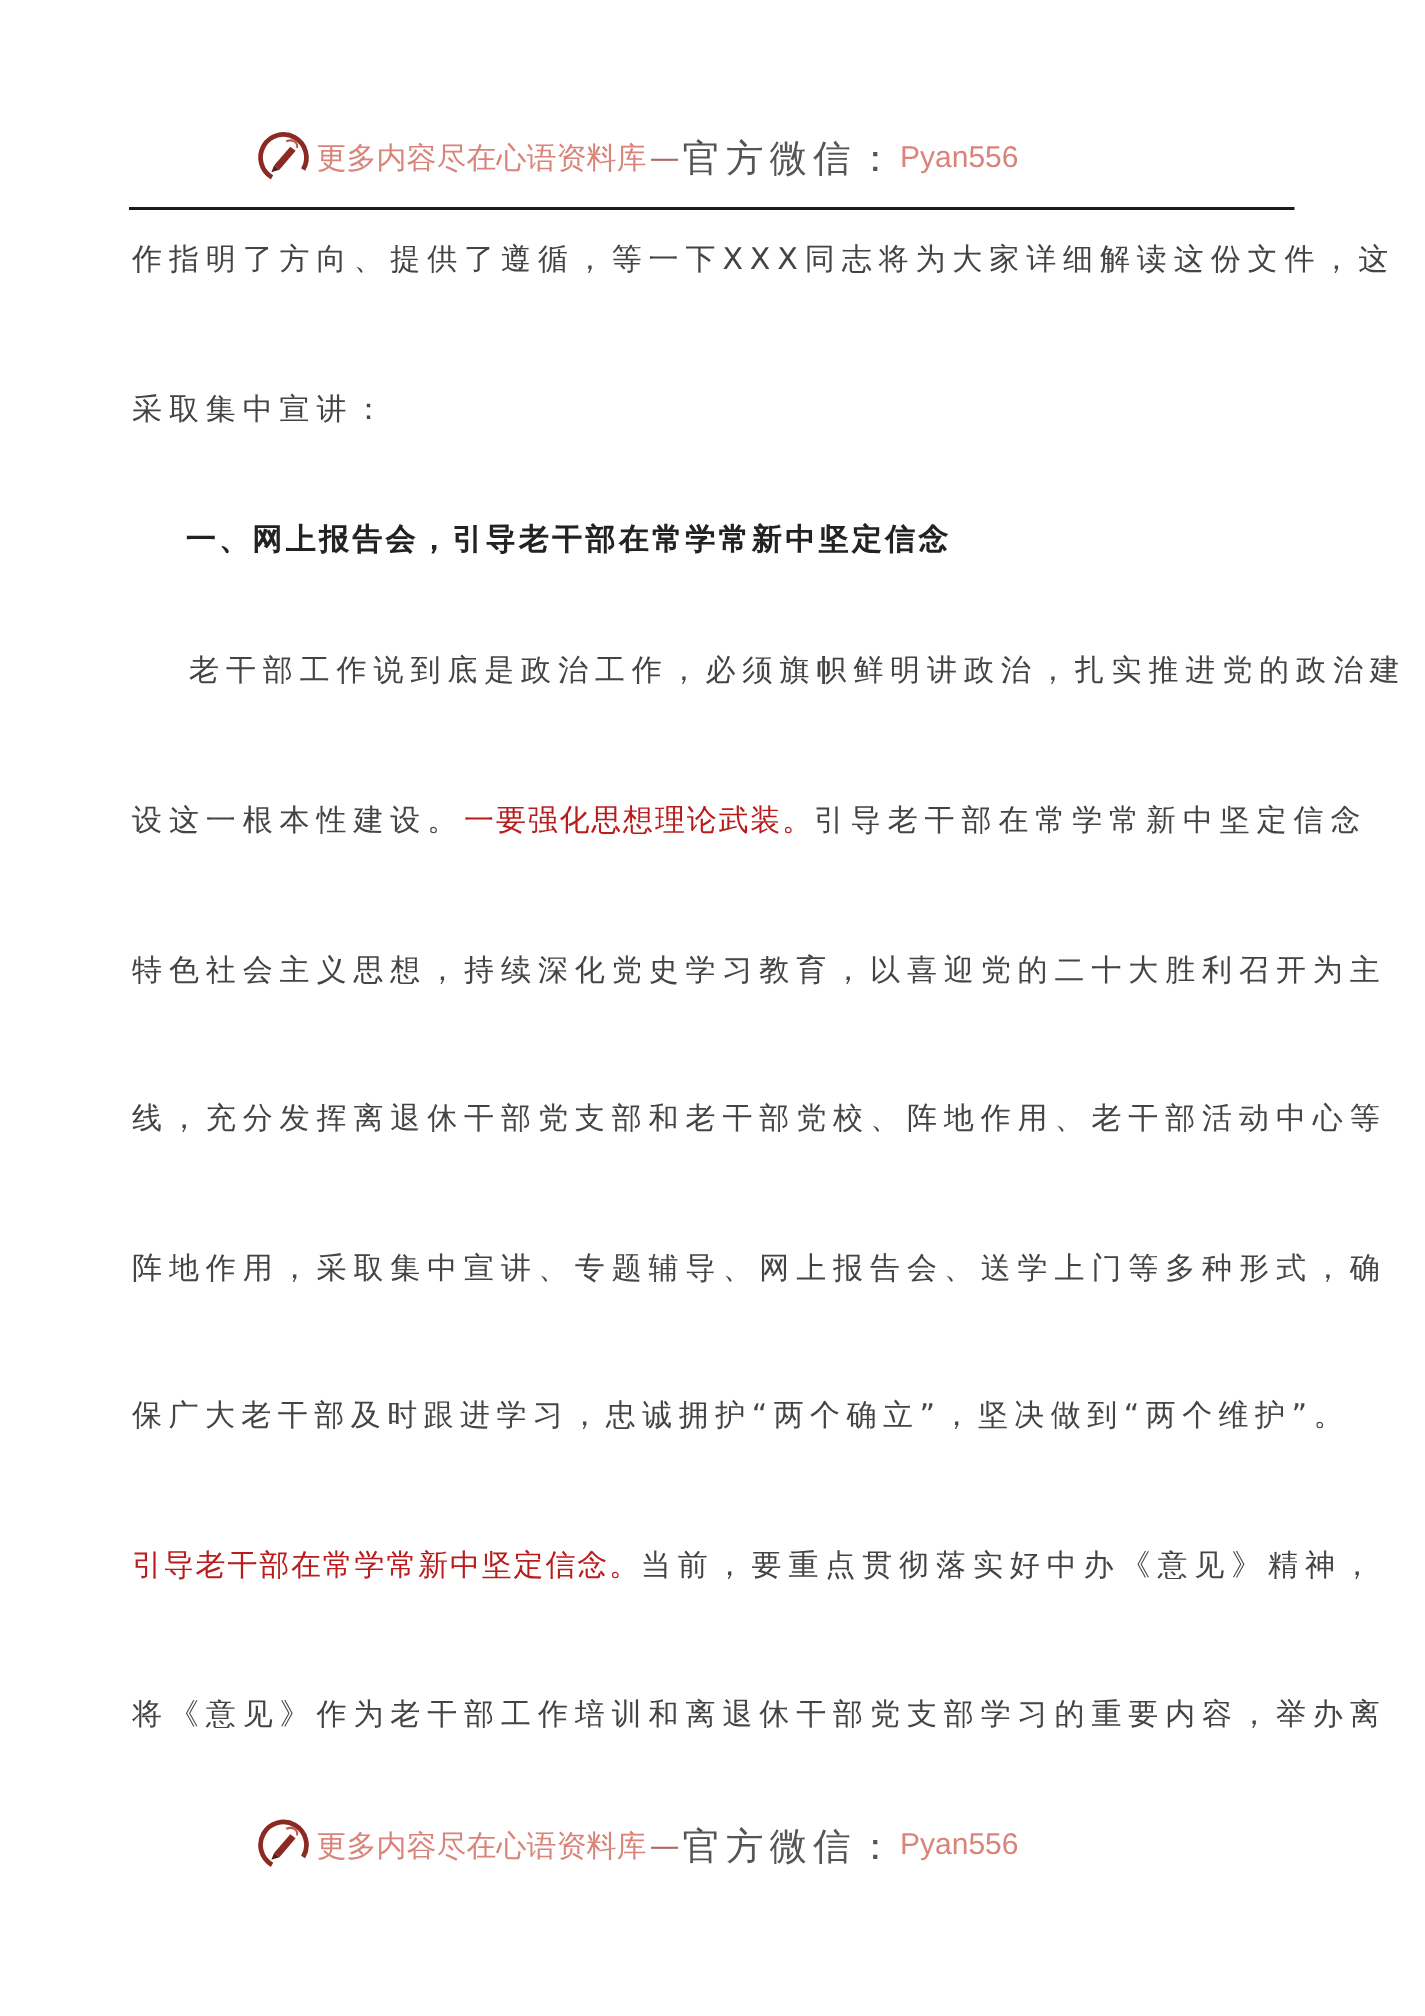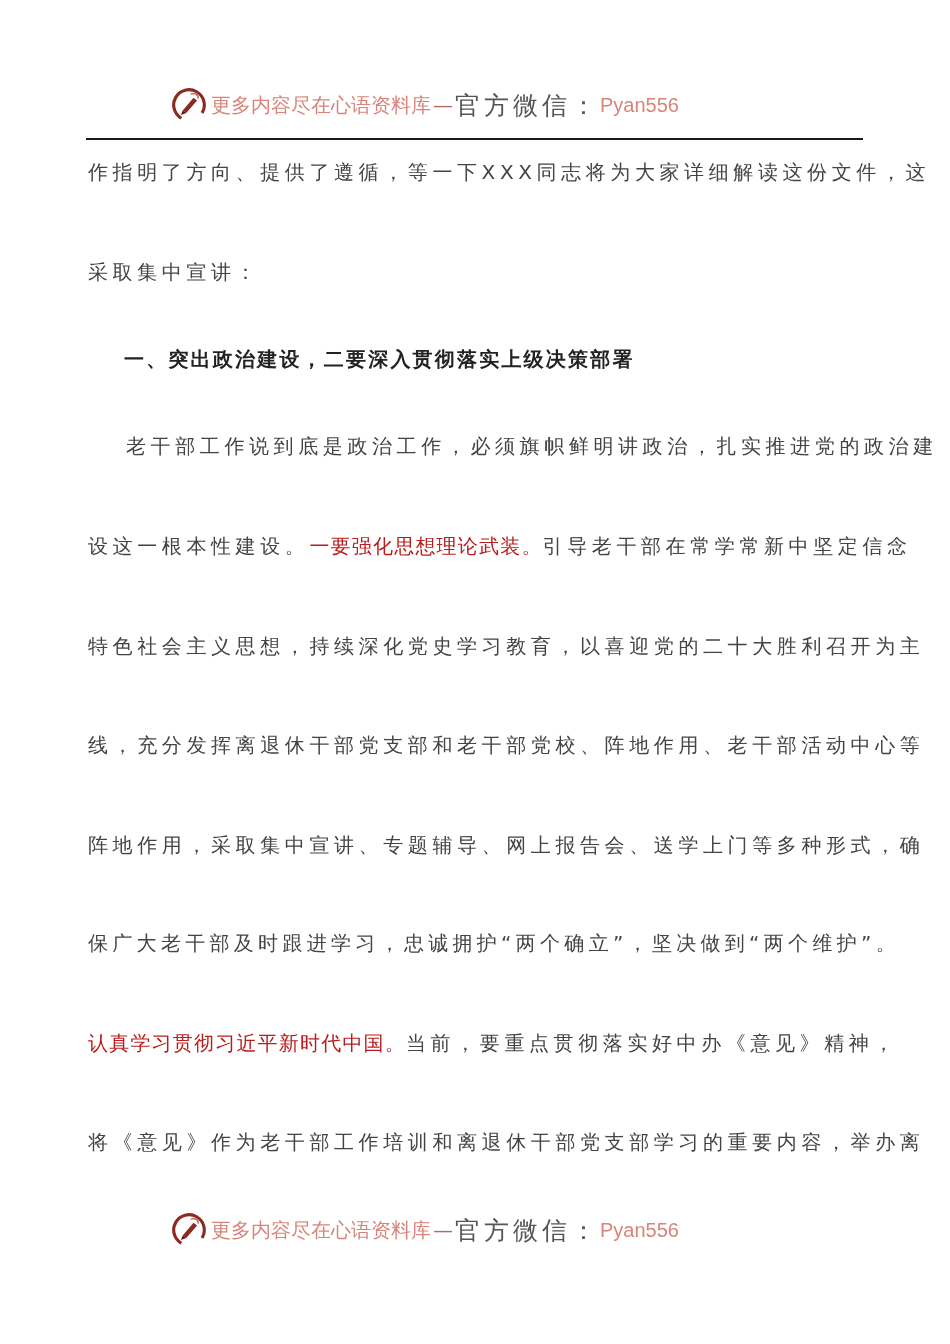--- a/index.html
+++ b/index.html
@@ -44,28 +44,28 @@
     <span class="brand-dash">—</span>
     <span class="brand-wx">官方微信：</span>
     <span class="brand-id">Pyan556</span>
   </div>
 </div>
 <div class="header-rule"></div>
 
 <div class="body-text">
   <div class="line" style="top:157px;">作指明了方向、提供了遵循，等一下XXX同志将为大家详细解读这份文件，这</div>
   <div class="line" style="top:257px;">采取集中宣讲：</div>
-  <div class="line heading" style="top:344px; left:36px;">一、突出政治建设，二要深入贯彻落实上级决策部署</div>
+  <div class="line heading" style="top:344px; left:36px;">一、网上报告会，引导老干部在常学常新中坚定信念</div>
   <div class="line" style="top:431px; left:38px;">老干部工作说到底是政治工作，必须旗帜鲜明讲政治，扎实推进党的政治建</div>
   <div class="line" style="top:531px;"><span>设这一根本性建设。</span><span class="strong">一要强化思想理论武装。</span><span>引导老干部在常学常新中坚定信念</span></div>
   <div class="line" style="top:631px;">特色社会主义思想，持续深化党史学习教育，以喜迎党的二十大胜利召开为主</div>
   <div class="line" style="top:730px;">线，充分发挥离退休干部党支部和老干部党校、阵地作用、老干部活动中心等</div>
   <div class="line" style="top:830px;">阵地作用，采取集中宣讲、专题辅导、网上报告会、送学上门等多种形式，确</div>
   <div class="line" style="top:928px; letter-spacing:4.3px;">保广大老干部及时跟进学习，忠诚拥护“两个确立”，坚决做到“两个维护”。</div>
-  <div class="line" style="top:1028px;"><span class="strong">认真学习贯彻习近平新时代中国。</span><span>当前，要重点贯彻落实好中办《意见》精神，</span></div>
+  <div class="line" style="top:1028px;"><span class="strong">引导老干部在常学常新中坚定信念。</span><span>当前，要重点贯彻落实好中办《意见》精神，</span></div>
   <div class="line" style="top:1127px;">将《意见》作为老干部工作培训和离退休干部党支部学习的重要内容，举办离</div>
 </div>
 
 <div class="page-footer">
   <div class="brand">
     <svg class="logo" viewBox="0 0 40 40">
       <circle cx="20" cy="20" r="17" fill="none" stroke="#8b2a22" stroke-width="3.5" stroke-dasharray="80 30" transform="rotate(120 20 20)"></circle>
       <path d="M13 26 L25 12 L29 15 L17 29 Z" fill="#8b2a22"></path>
       <path d="M13 26 L11 31 L17 29" fill="#5a1a14"></path>
       <path d="M22 8 C27 6 31 9 30 13" fill="none" stroke="#c0574d" stroke-width="1.5"></path>

